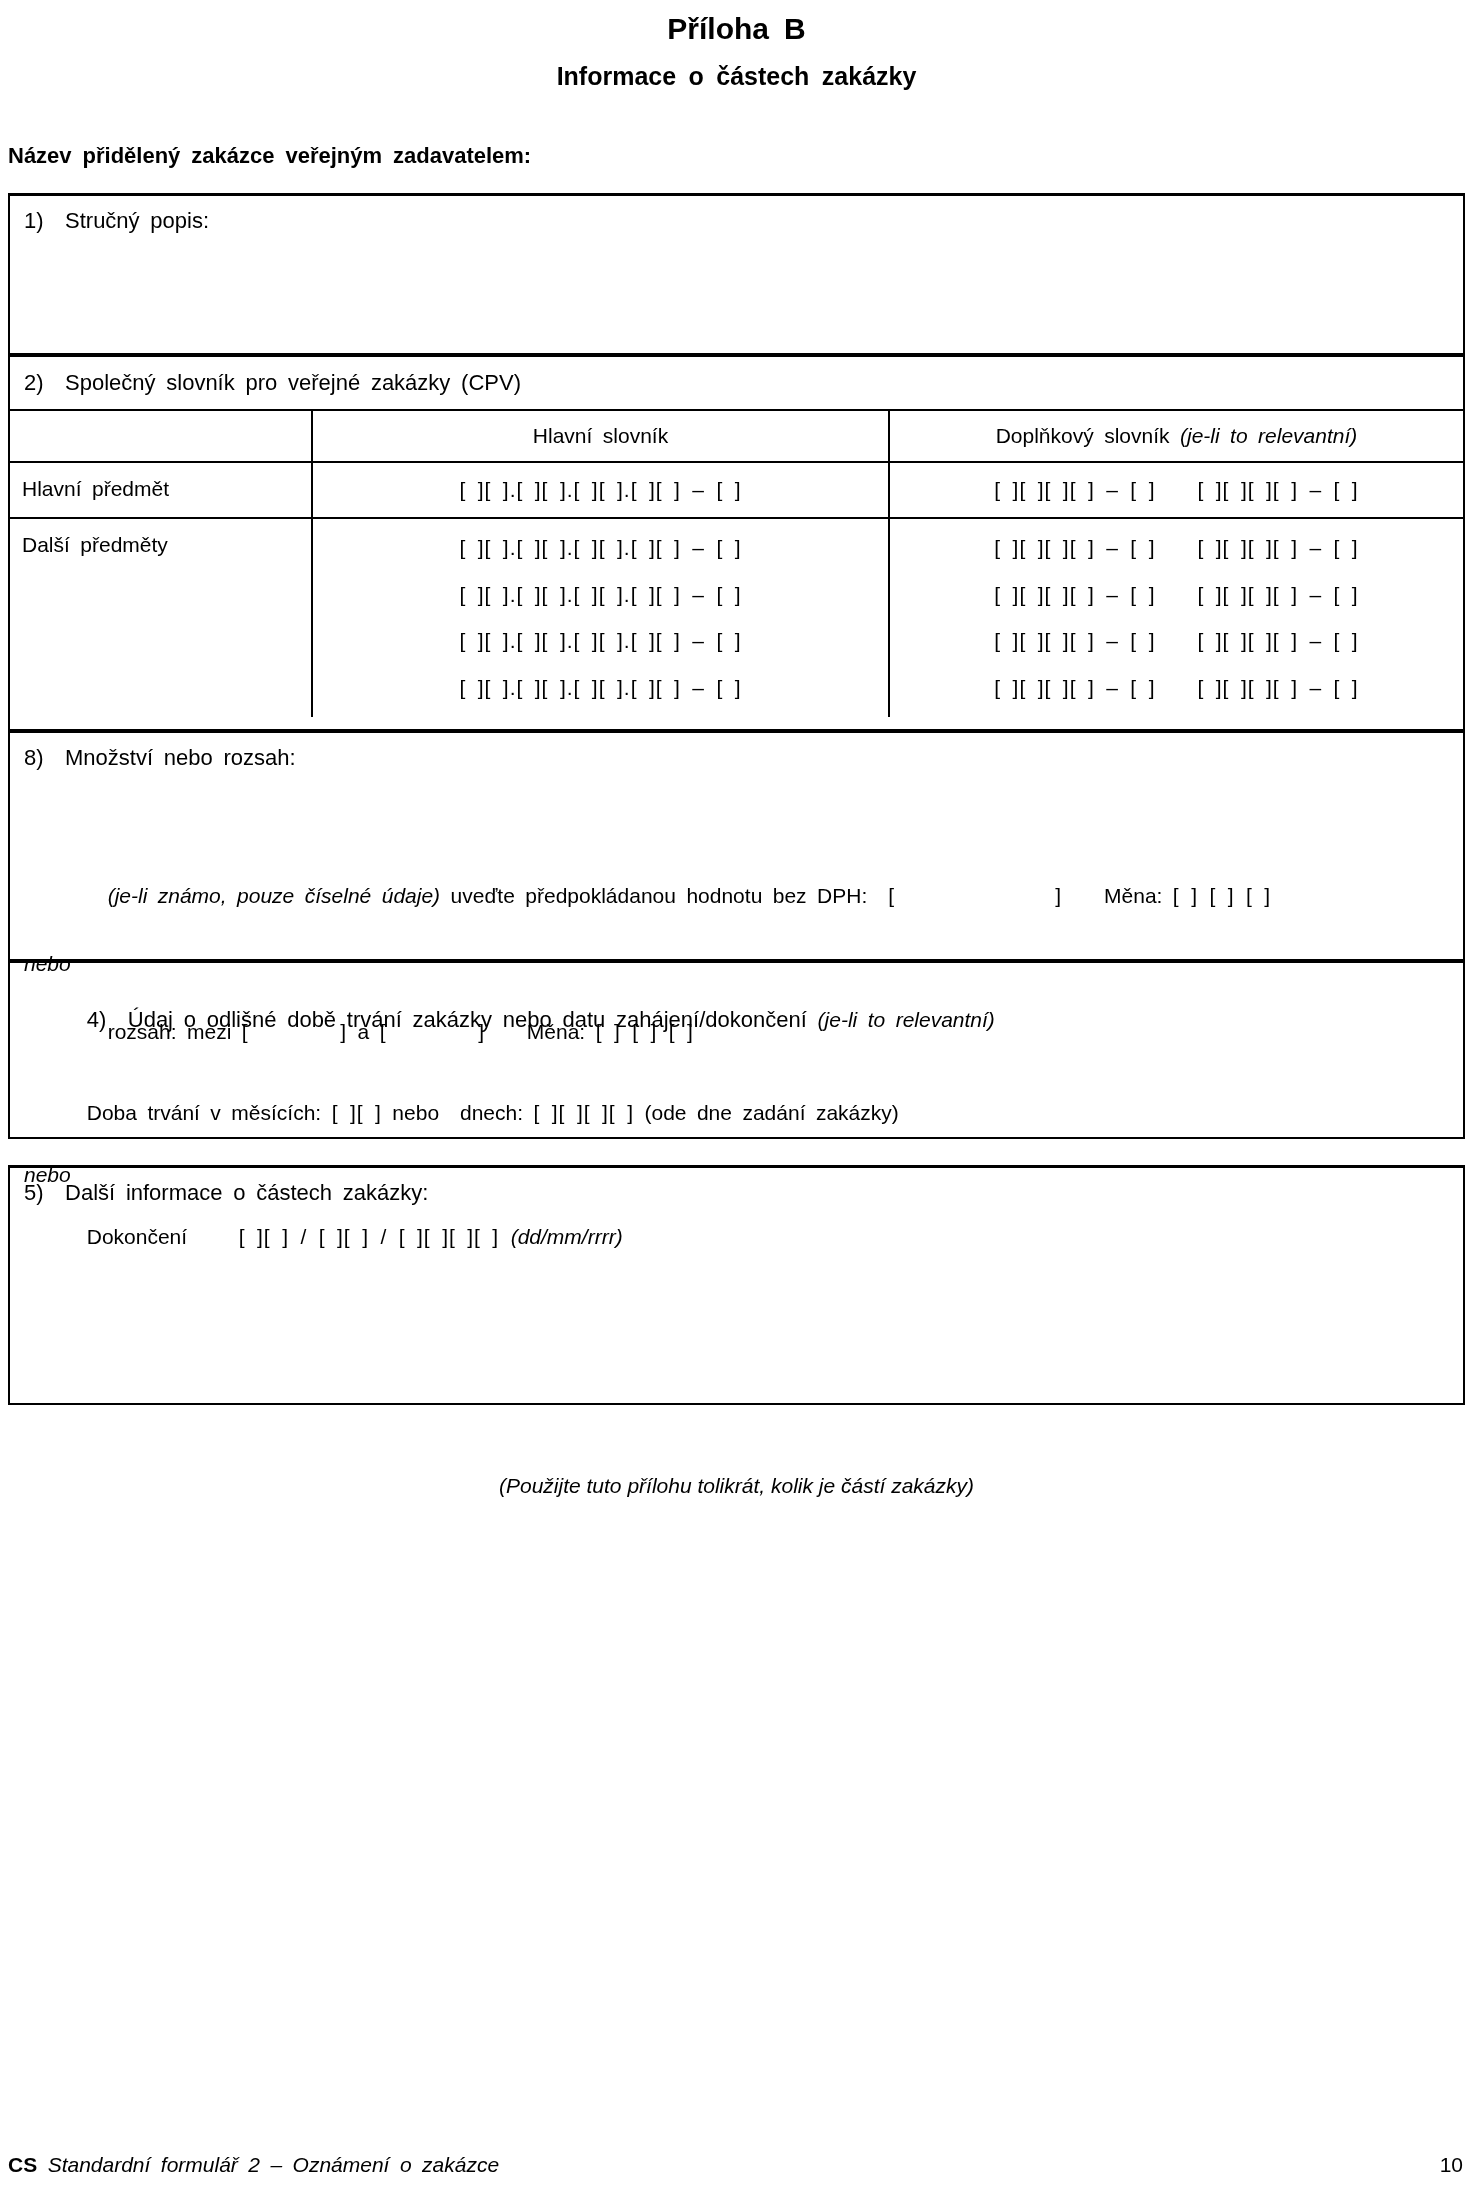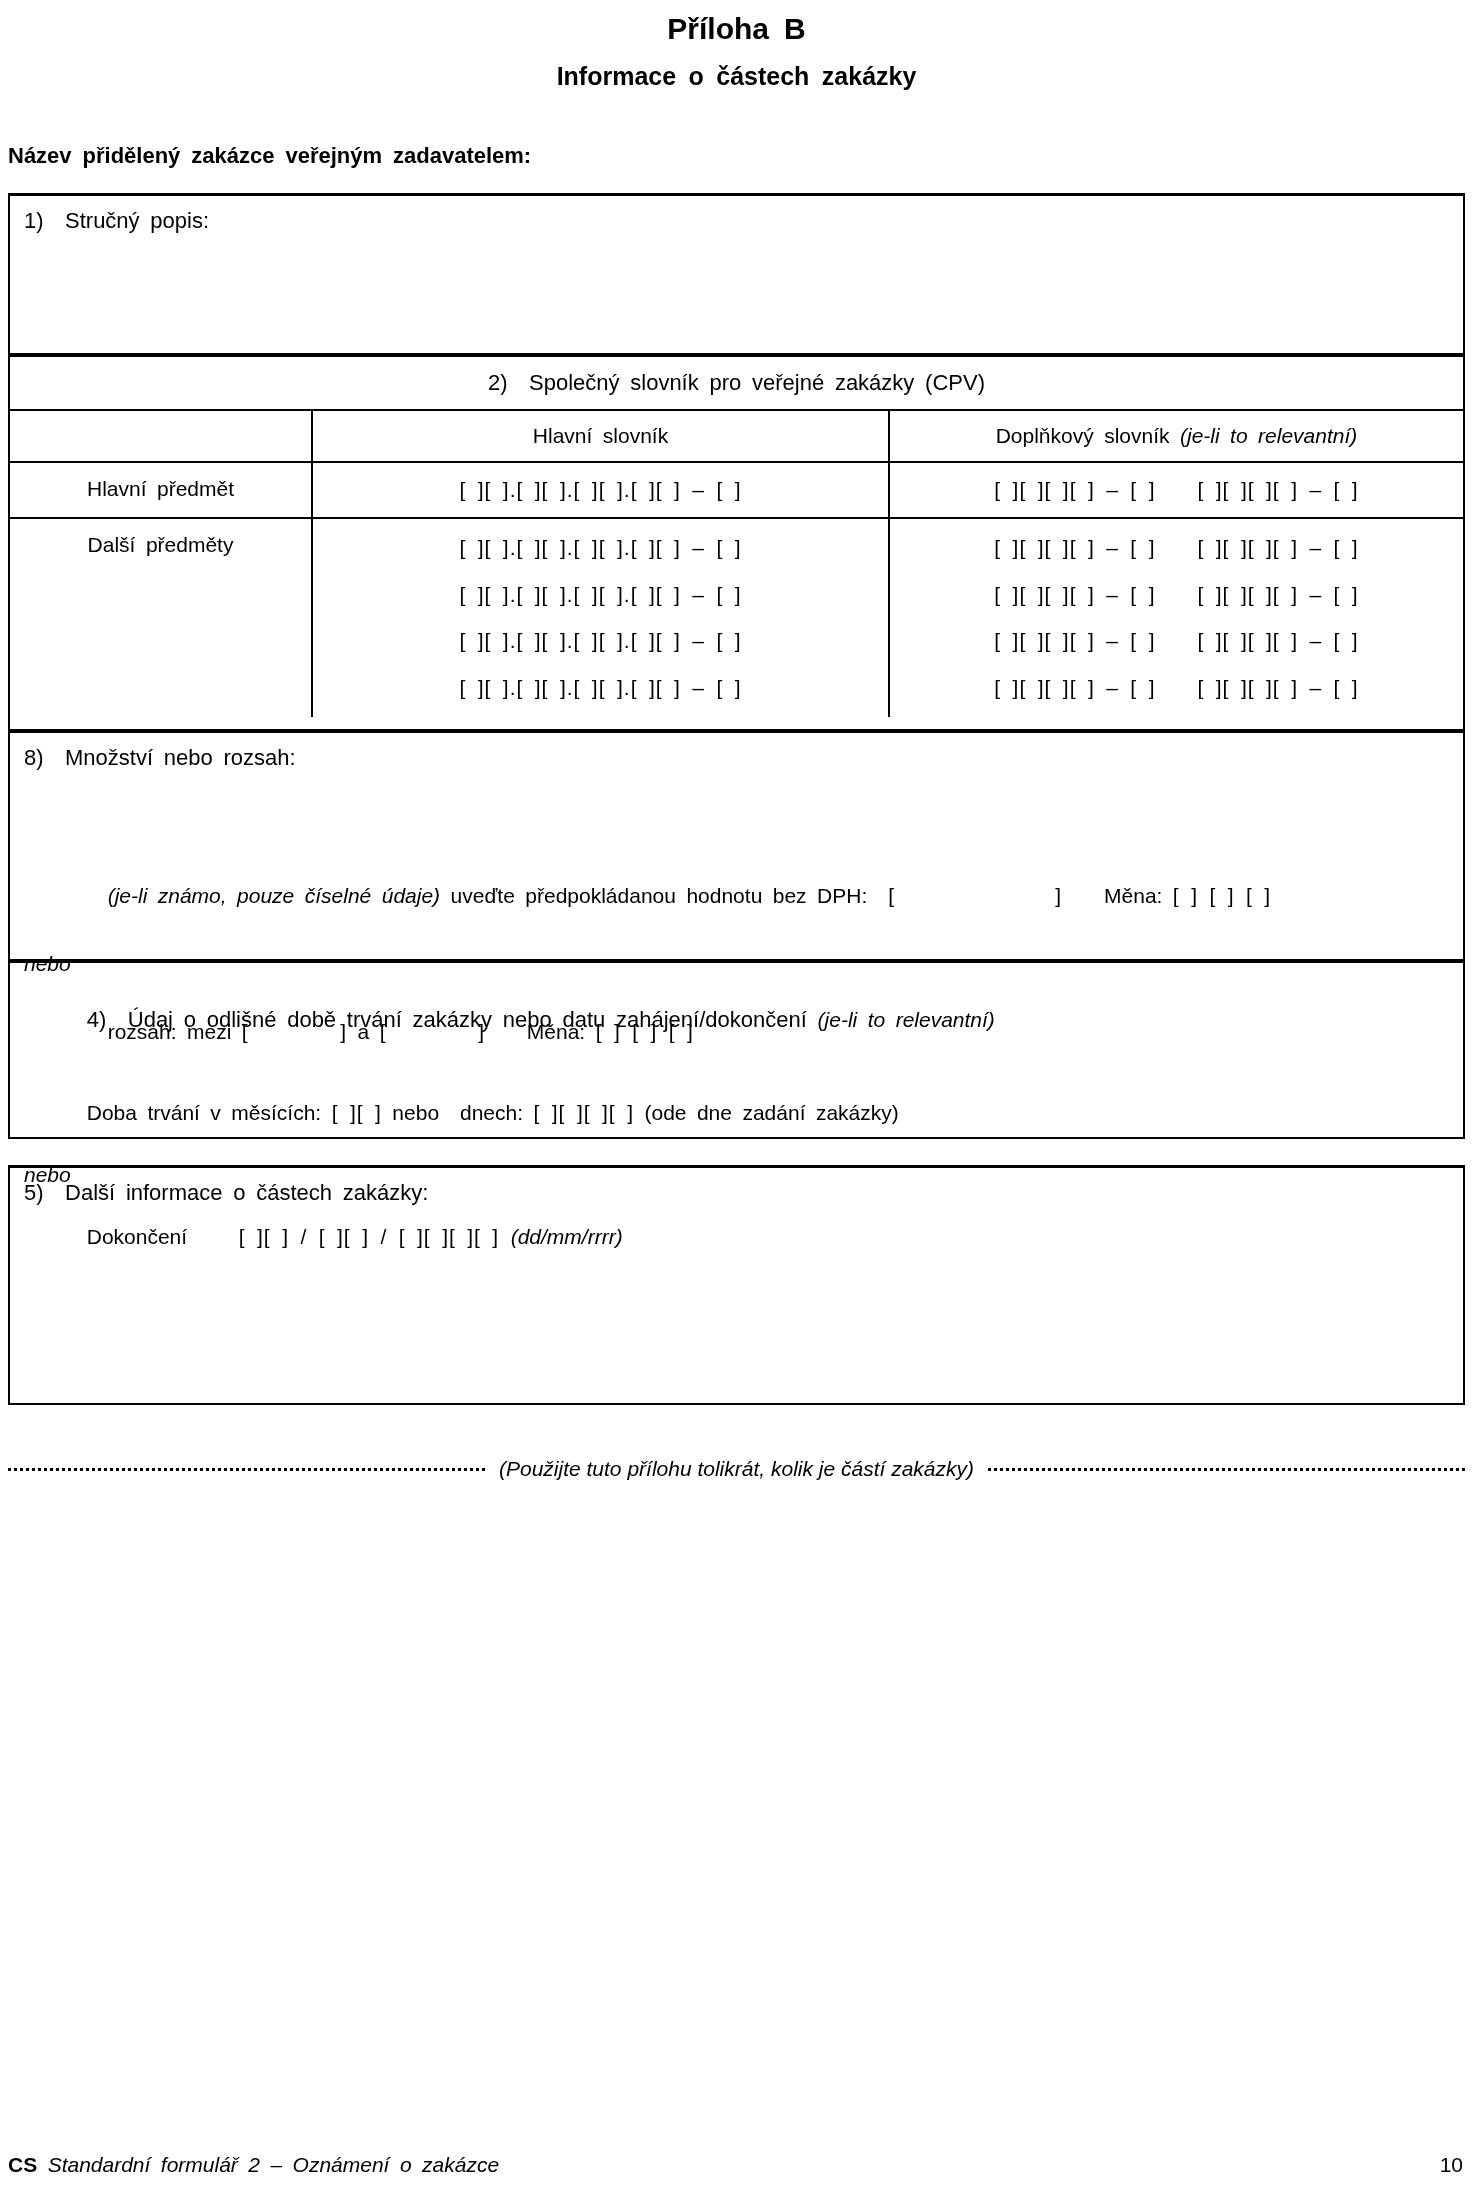--- a/index.html
+++ b/index.html
@@ -45,21 +45,21 @@
     font-size: 21px;
     word-spacing: 0.22em;
   }
   .box + .box { border-top-width: 2px; }
   .sec-title { font-weight: normal; font-size: 22px; white-space: pre; }
 
   
   .box-1 { margin-top: 24px; height: 162px; padding: 12px 14px; }
 
   
-  .box-2 { height: 376px; padding: 0; text-align: center; }
+  .box-2 { height: 376px; padding: 0; }
   .cpv-header { padding: 13px 14px; border-bottom: 2px solid #000; height: 54px; }
   .cpv-table { display: grid; grid-template-columns: 303px 577px 1fr; }
   .cpv-cell { border-right: 2px solid #000; border-bottom: 2px solid #000; }
   .cpv-cell.last-col { border-right: none; }
   .cpv-cell.last-row { border-bottom: none; }
   .th-cell {
     height: 52px; display: flex; align-items: center; justify-content: center;
     font-size: 21px;
   }
   .row-label { padding: 14px 12px 0 12px; font-size: 21px; }
@@ -83,20 +83,21 @@
   .box-gap { height: 26px; }
 
   
   .box-5 { height: 240px; padding: 12px 14px; }
 
   
   .repeat-note {
     margin-top: 52px;
     display: flex; align-items: center; gap: 14px;
     font-size: 21px;
+    flex-direction: column;
   }
   .dotline { flex: 1; height: 0; border-bottom: 3px dotted #000; }
 
   
   .footer {
     position: absolute; bottom: 12px; left: 8px; right: 10px;
     display: flex; justify-content: space-between;
     font-size: 21px; word-spacing: 0.22em;
   }
 </style>

